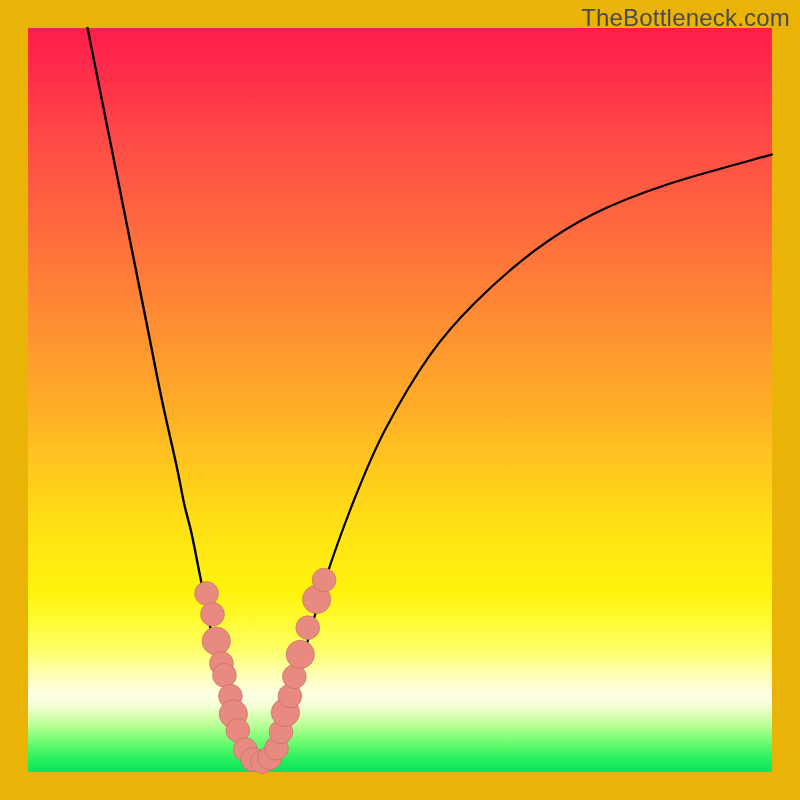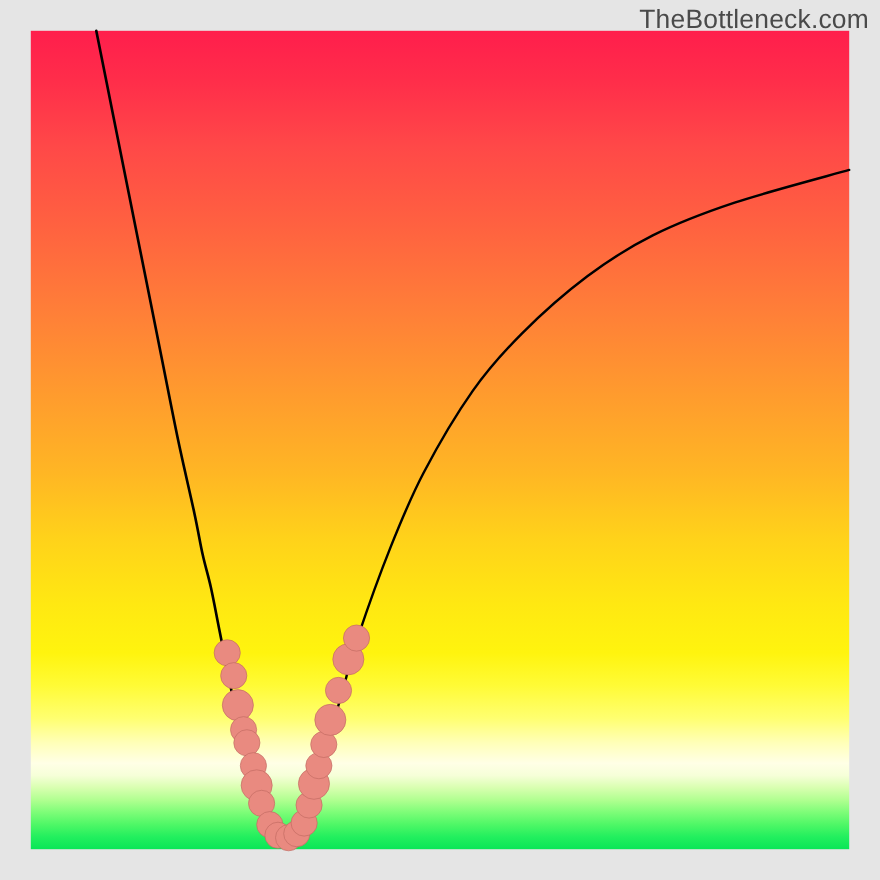--- a/index.html
+++ b/index.html
@@ -8,21 +8,21 @@
     width: 800px;
     height: 800px;
     overflow: hidden;
     background: #000;
     font-family: Arial, Helvetica, sans-serif;
   }
   .frame {
     position: relative;
     width: 800px;
     height: 800px;
-    background: #e5e5e5;
+    background: #eab308;
   }
   .plot-area {
     position: absolute;
     left: 28px;
     top: 28px;
     width: 744px;
     height: 744px;
     
     background: linear-gradient(
       to bottom,

